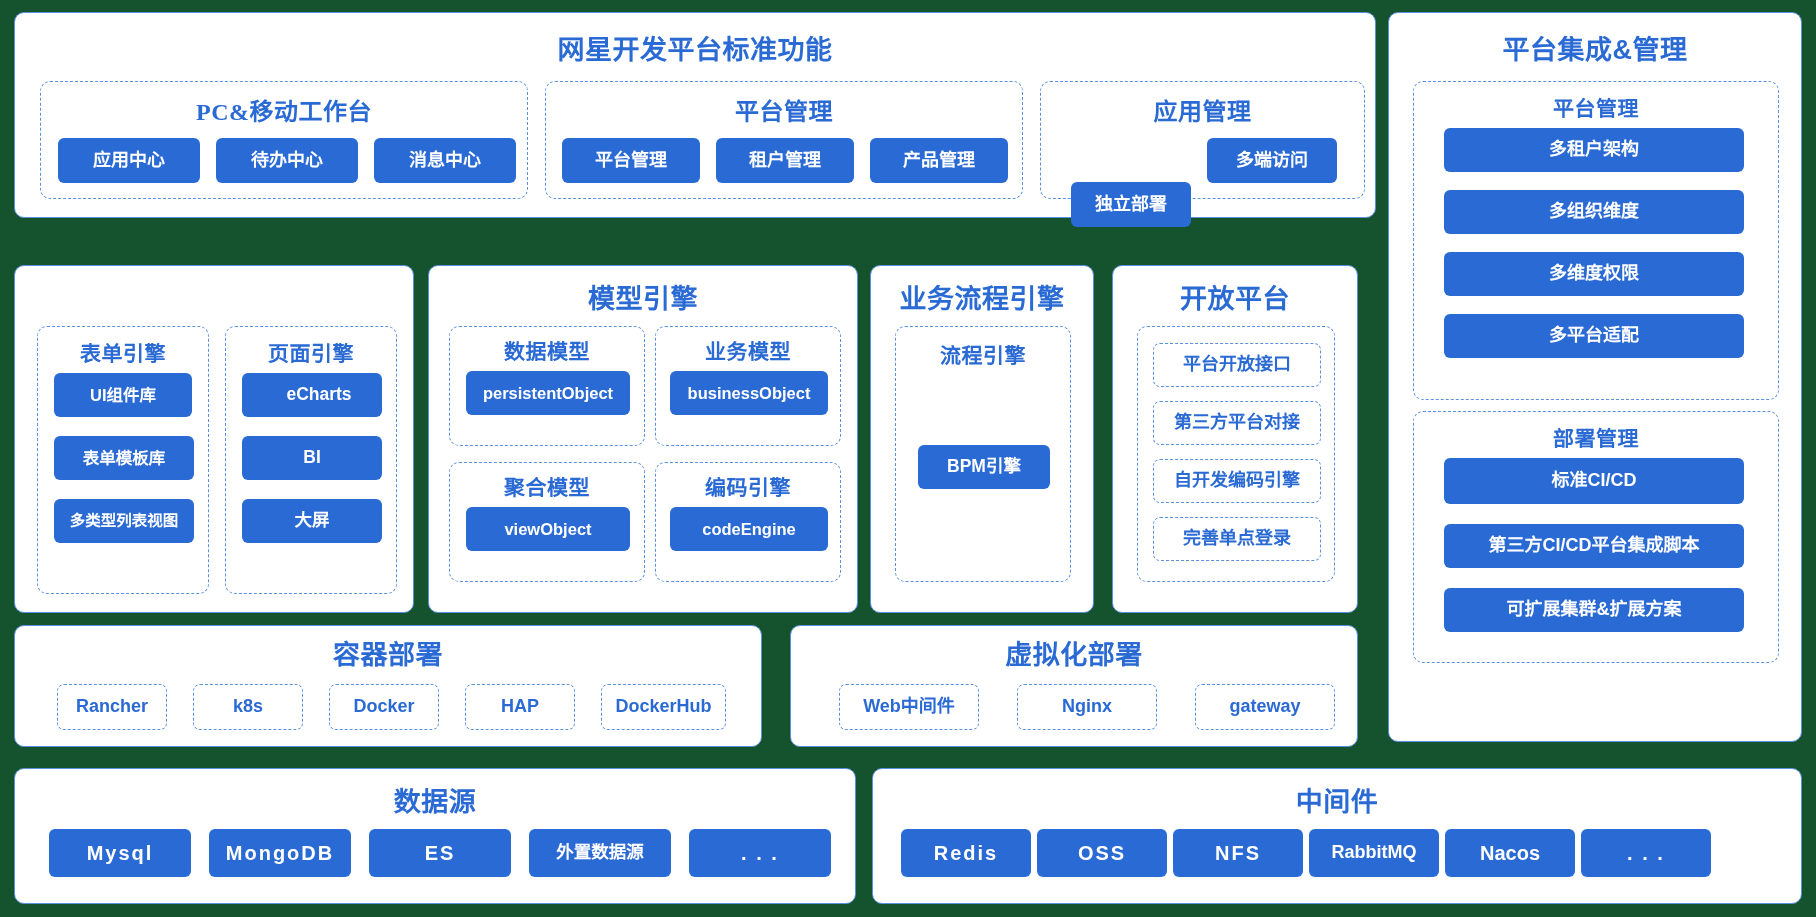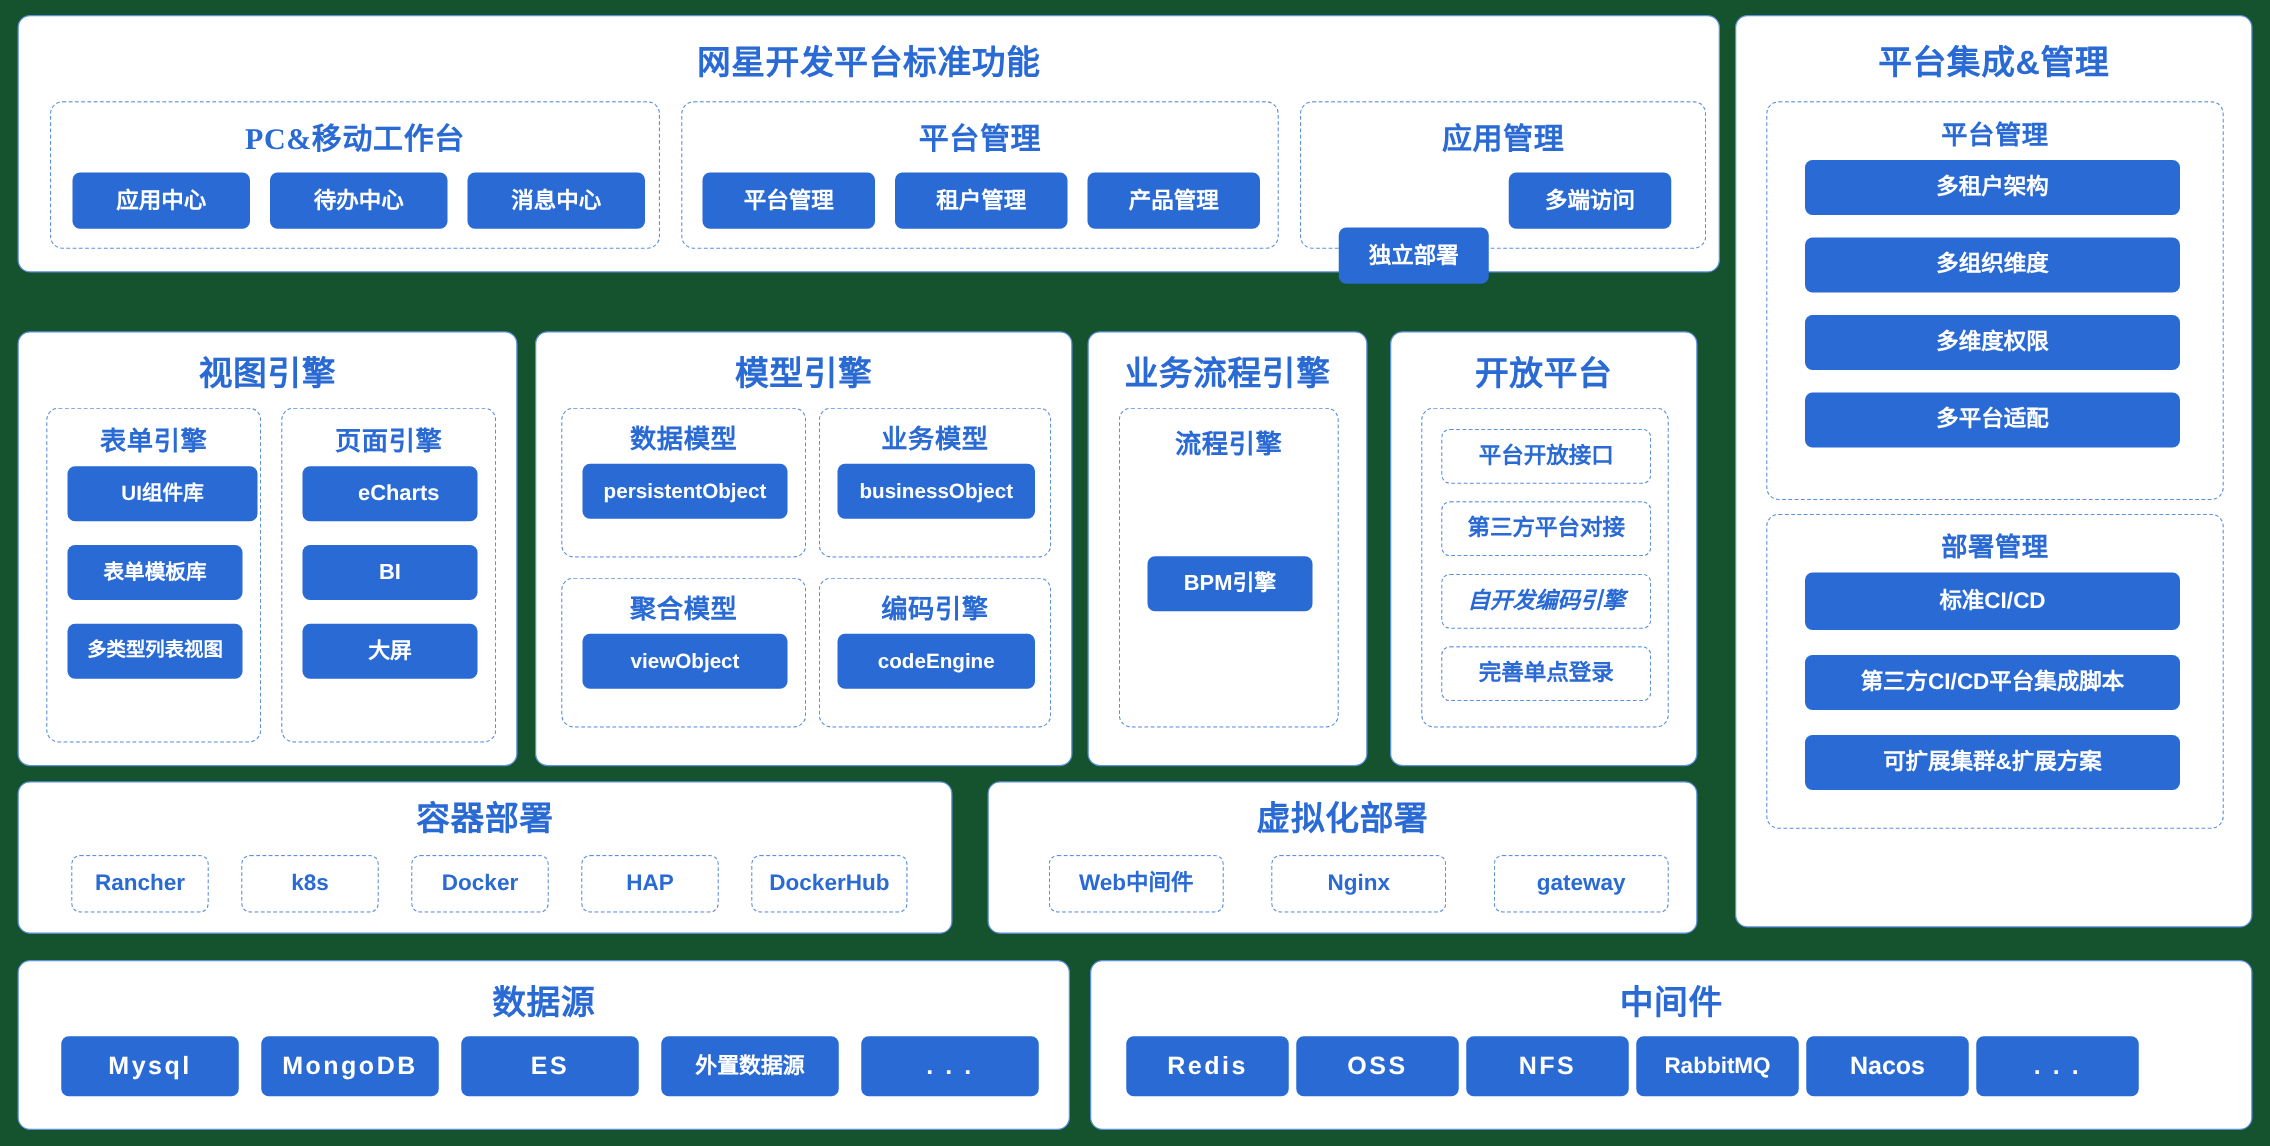--- a/index.html
+++ b/index.html
@@ -137,26 +137,25 @@
       <div class="ptitle t-md abs" style="left:0;top:16px;width:100%;">部署管理</div>
       <div class="abs" style="left:30px;top:46px;display:flex;flex-direction:column;gap:20px;">
         <div class="chip chip-19" style="width:300px;height:46px;">标准CI/CD</div>
         <div class="chip chip-19" style="width:300px;height:44px;">第三方CI/CD平台集成脚本</div>
         <div class="chip chip-19" style="width:300px;height:44px;">可扩展集群&amp;扩展方案</div>
       </div>
     </div>
   </div>
 
   <div class="panel" style="left:14px;top:265px;width:400px;height:348px;">
-    <div class="ptitle t-xl abs" style="left:0;top:20px;width:100%;">视图引擎</div>
 
     <div class="dash dash-abs" style="left:22px;top:60px;width:172px;height:268px;">
       <div class="ptitle t-md abs" style="left:0;top:16px;width:100%;">表单引擎</div>
       <div class="abs" style="left:16px;top:46px;display:flex;flex-direction:column;gap:19px;">
-        <div class="chip chip-16" style="width:152px;height:44px;">UI组件库</div>
+        <div class="chip chip-16" style="width:138px;height:44px;">UI组件库</div>
         <div class="chip chip-16" style="width:140px;height:44px;">表单模板库</div>
         <div class="chip chip-15" style="width:140px;height:44px;">多类型列表视图</div>
       </div>
     </div>
 
     <div class="dash dash-abs" style="left:210px;top:60px;width:172px;height:268px;">
       <div class="ptitle t-md abs" style="left:0;top:16px;width:100%;">页面引擎</div>
       <div class="abs" style="left:16px;top:46px;display:flex;flex-direction:column;gap:19px;">
         <div class="chip chip-17" style="width:140px;height:44px;padding-left:20px;">eCharts</div>
         <div class="chip chip-17" style="width:140px;height:44px;">BI</div>
@@ -196,21 +195,21 @@
       <div class="chip chip-17 abs" style="left:22px;top:118px;width:132px;height:44px;">BPM引擎</div>
     </div>
   </div>
 
   <div class="panel" style="left:1112px;top:265px;width:246px;height:348px;">
     <div class="ptitle t-xl abs" style="left:0;top:20px;width:100%;">开放平台</div>
     <div class="dash dash-abs" style="left:24px;top:60px;width:198px;height:256px;">
       <div class="abs" style="left:15px;top:16px;display:flex;flex-direction:column;gap:14px;">
         <div class="ochip" style="width:168px;height:44px;">平台开放接口</div>
         <div class="ochip" style="width:168px;height:44px;">第三方平台对接</div>
-        <div class="ochip" style="width:168px;height:44px;font-style:italic;">自开发编码引擎</div>
+        <div class="ochip" style="width:168px;height:44px;">自开发编码引擎</div>
         <div class="ochip" style="width:168px;height:44px;">完善单点登录</div>
       </div>
     </div>
   </div>
 
   <div class="panel" style="left:14px;top:625px;width:748px;height:122px;">
     <div class="ptitle t-xl abs" style="left:0;top:16px;width:100%;">容器部署</div>
     <div class="abs row" style="left:42px;top:58px;gap:26px;">
       <div class="ochip" style="width:110px;height:46px;">Rancher</div>
       <div class="ochip" style="width:110px;height:46px;">k8s</div>

